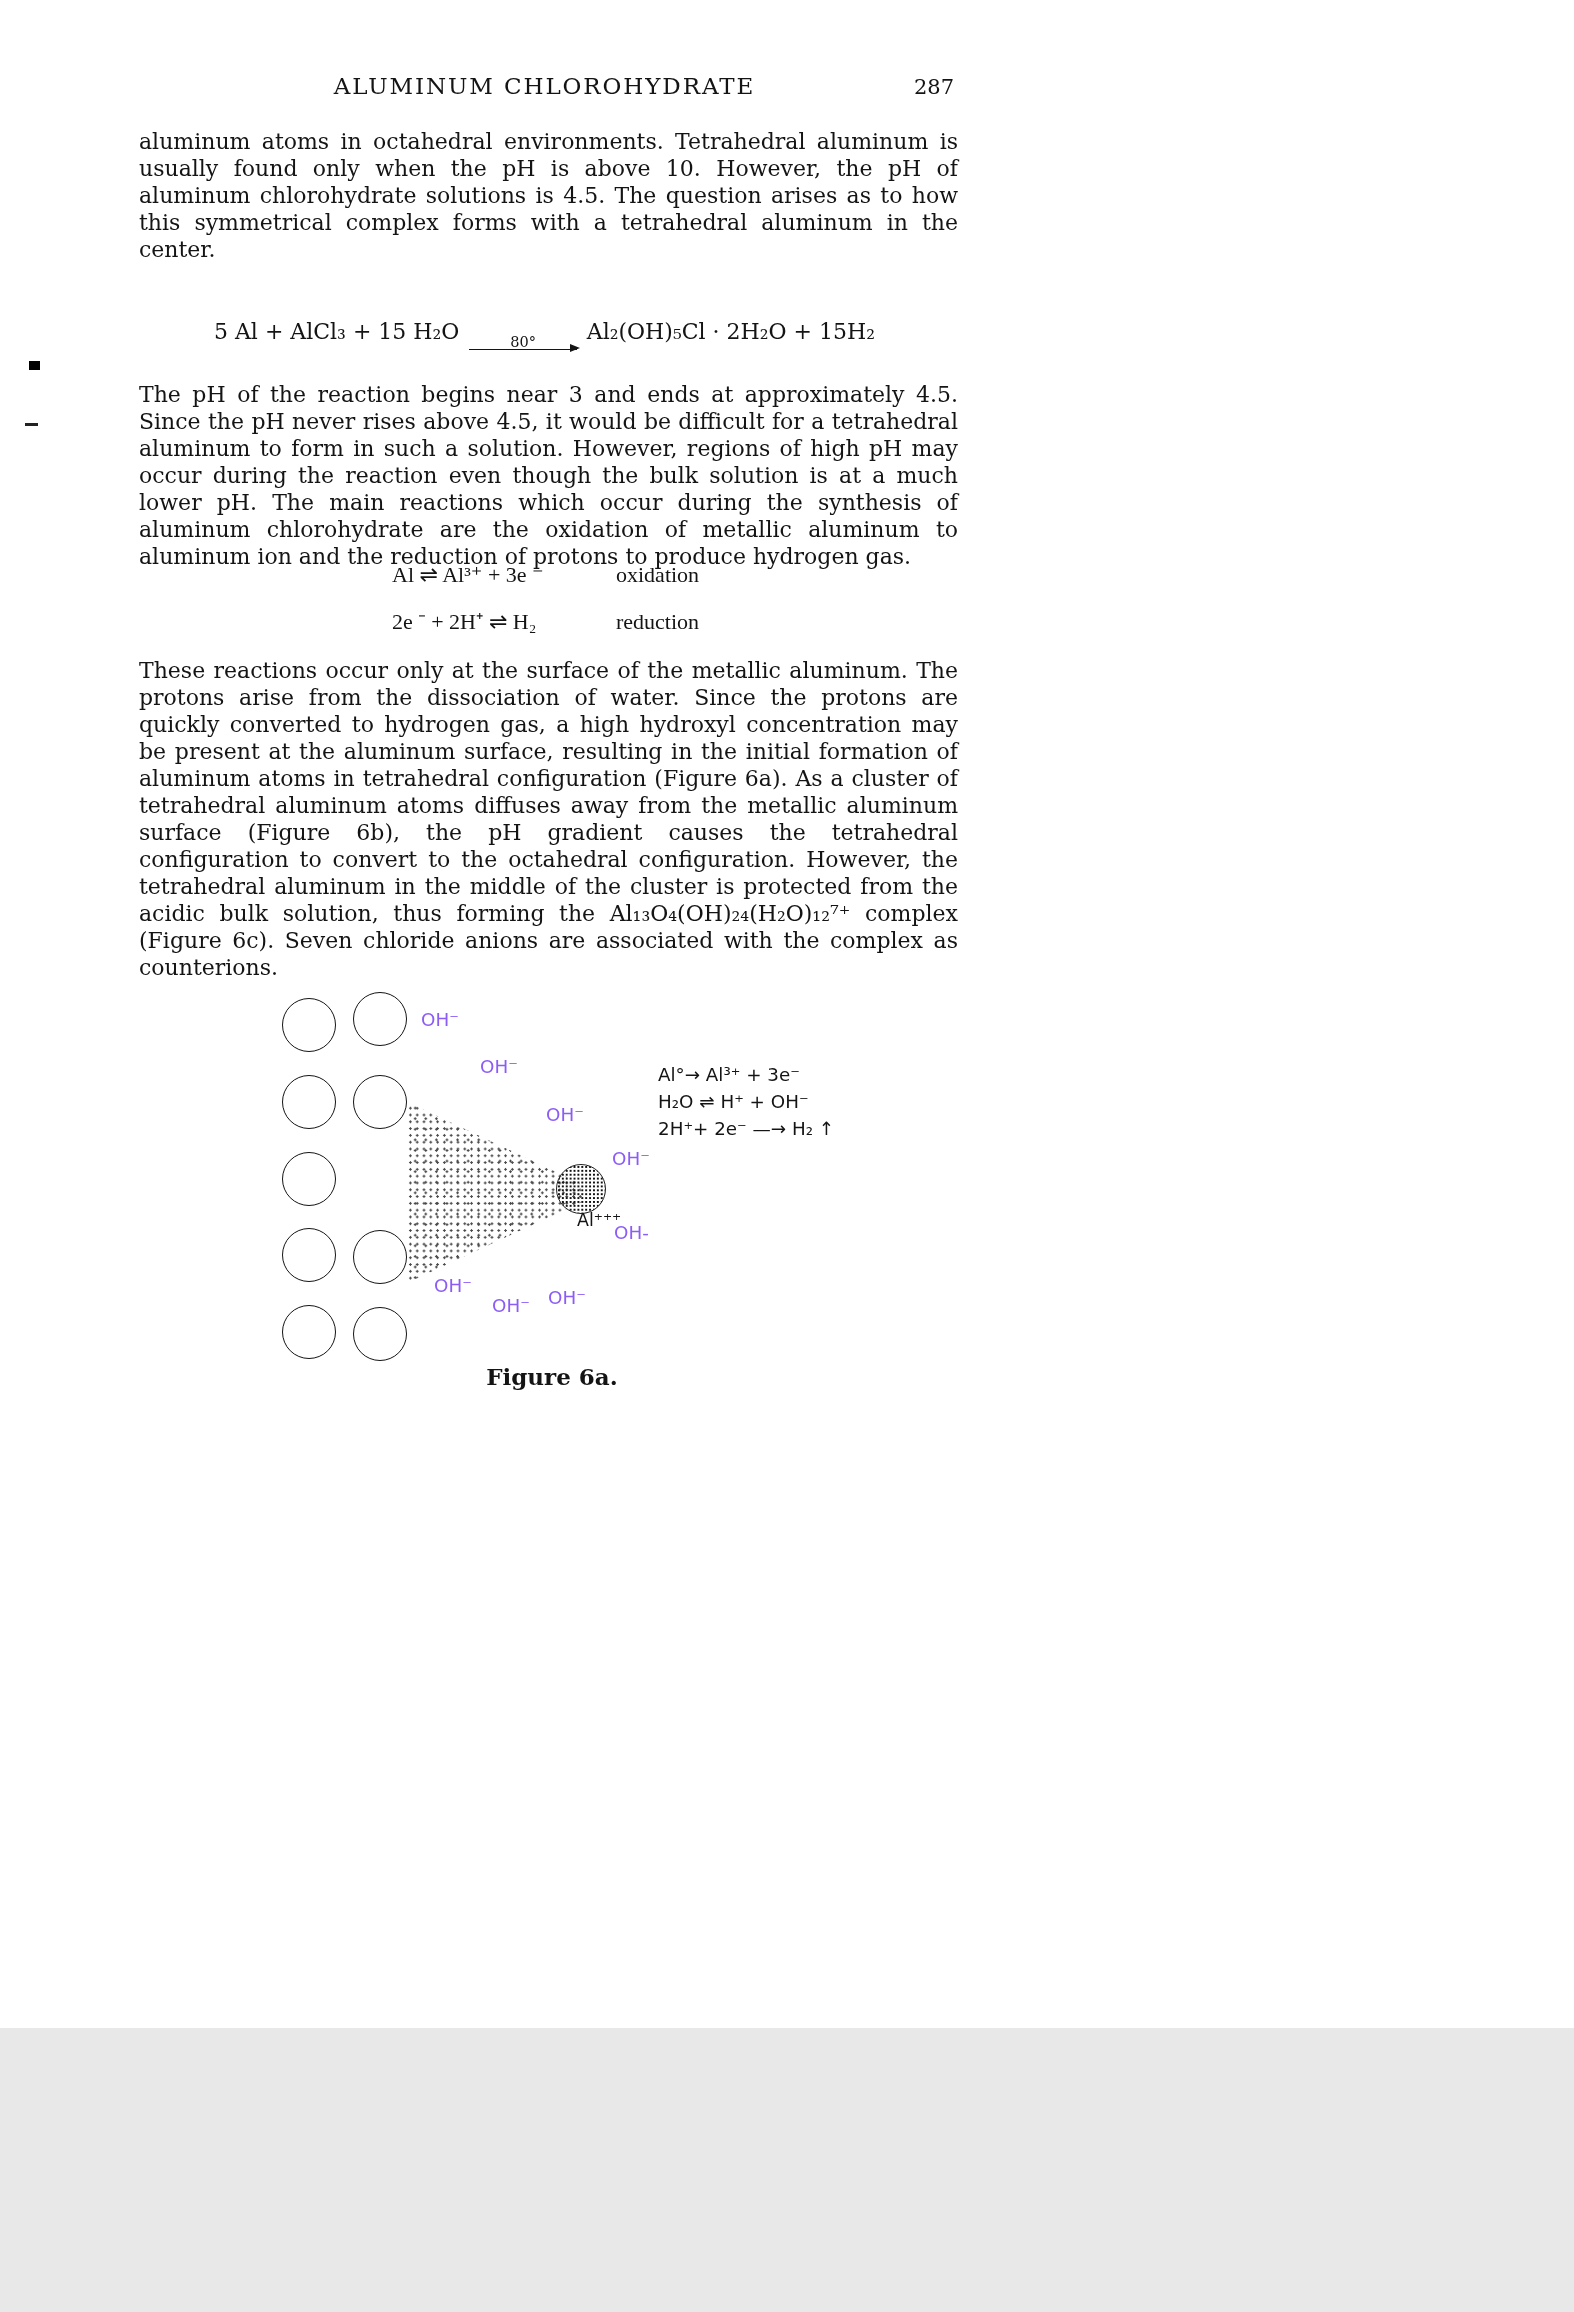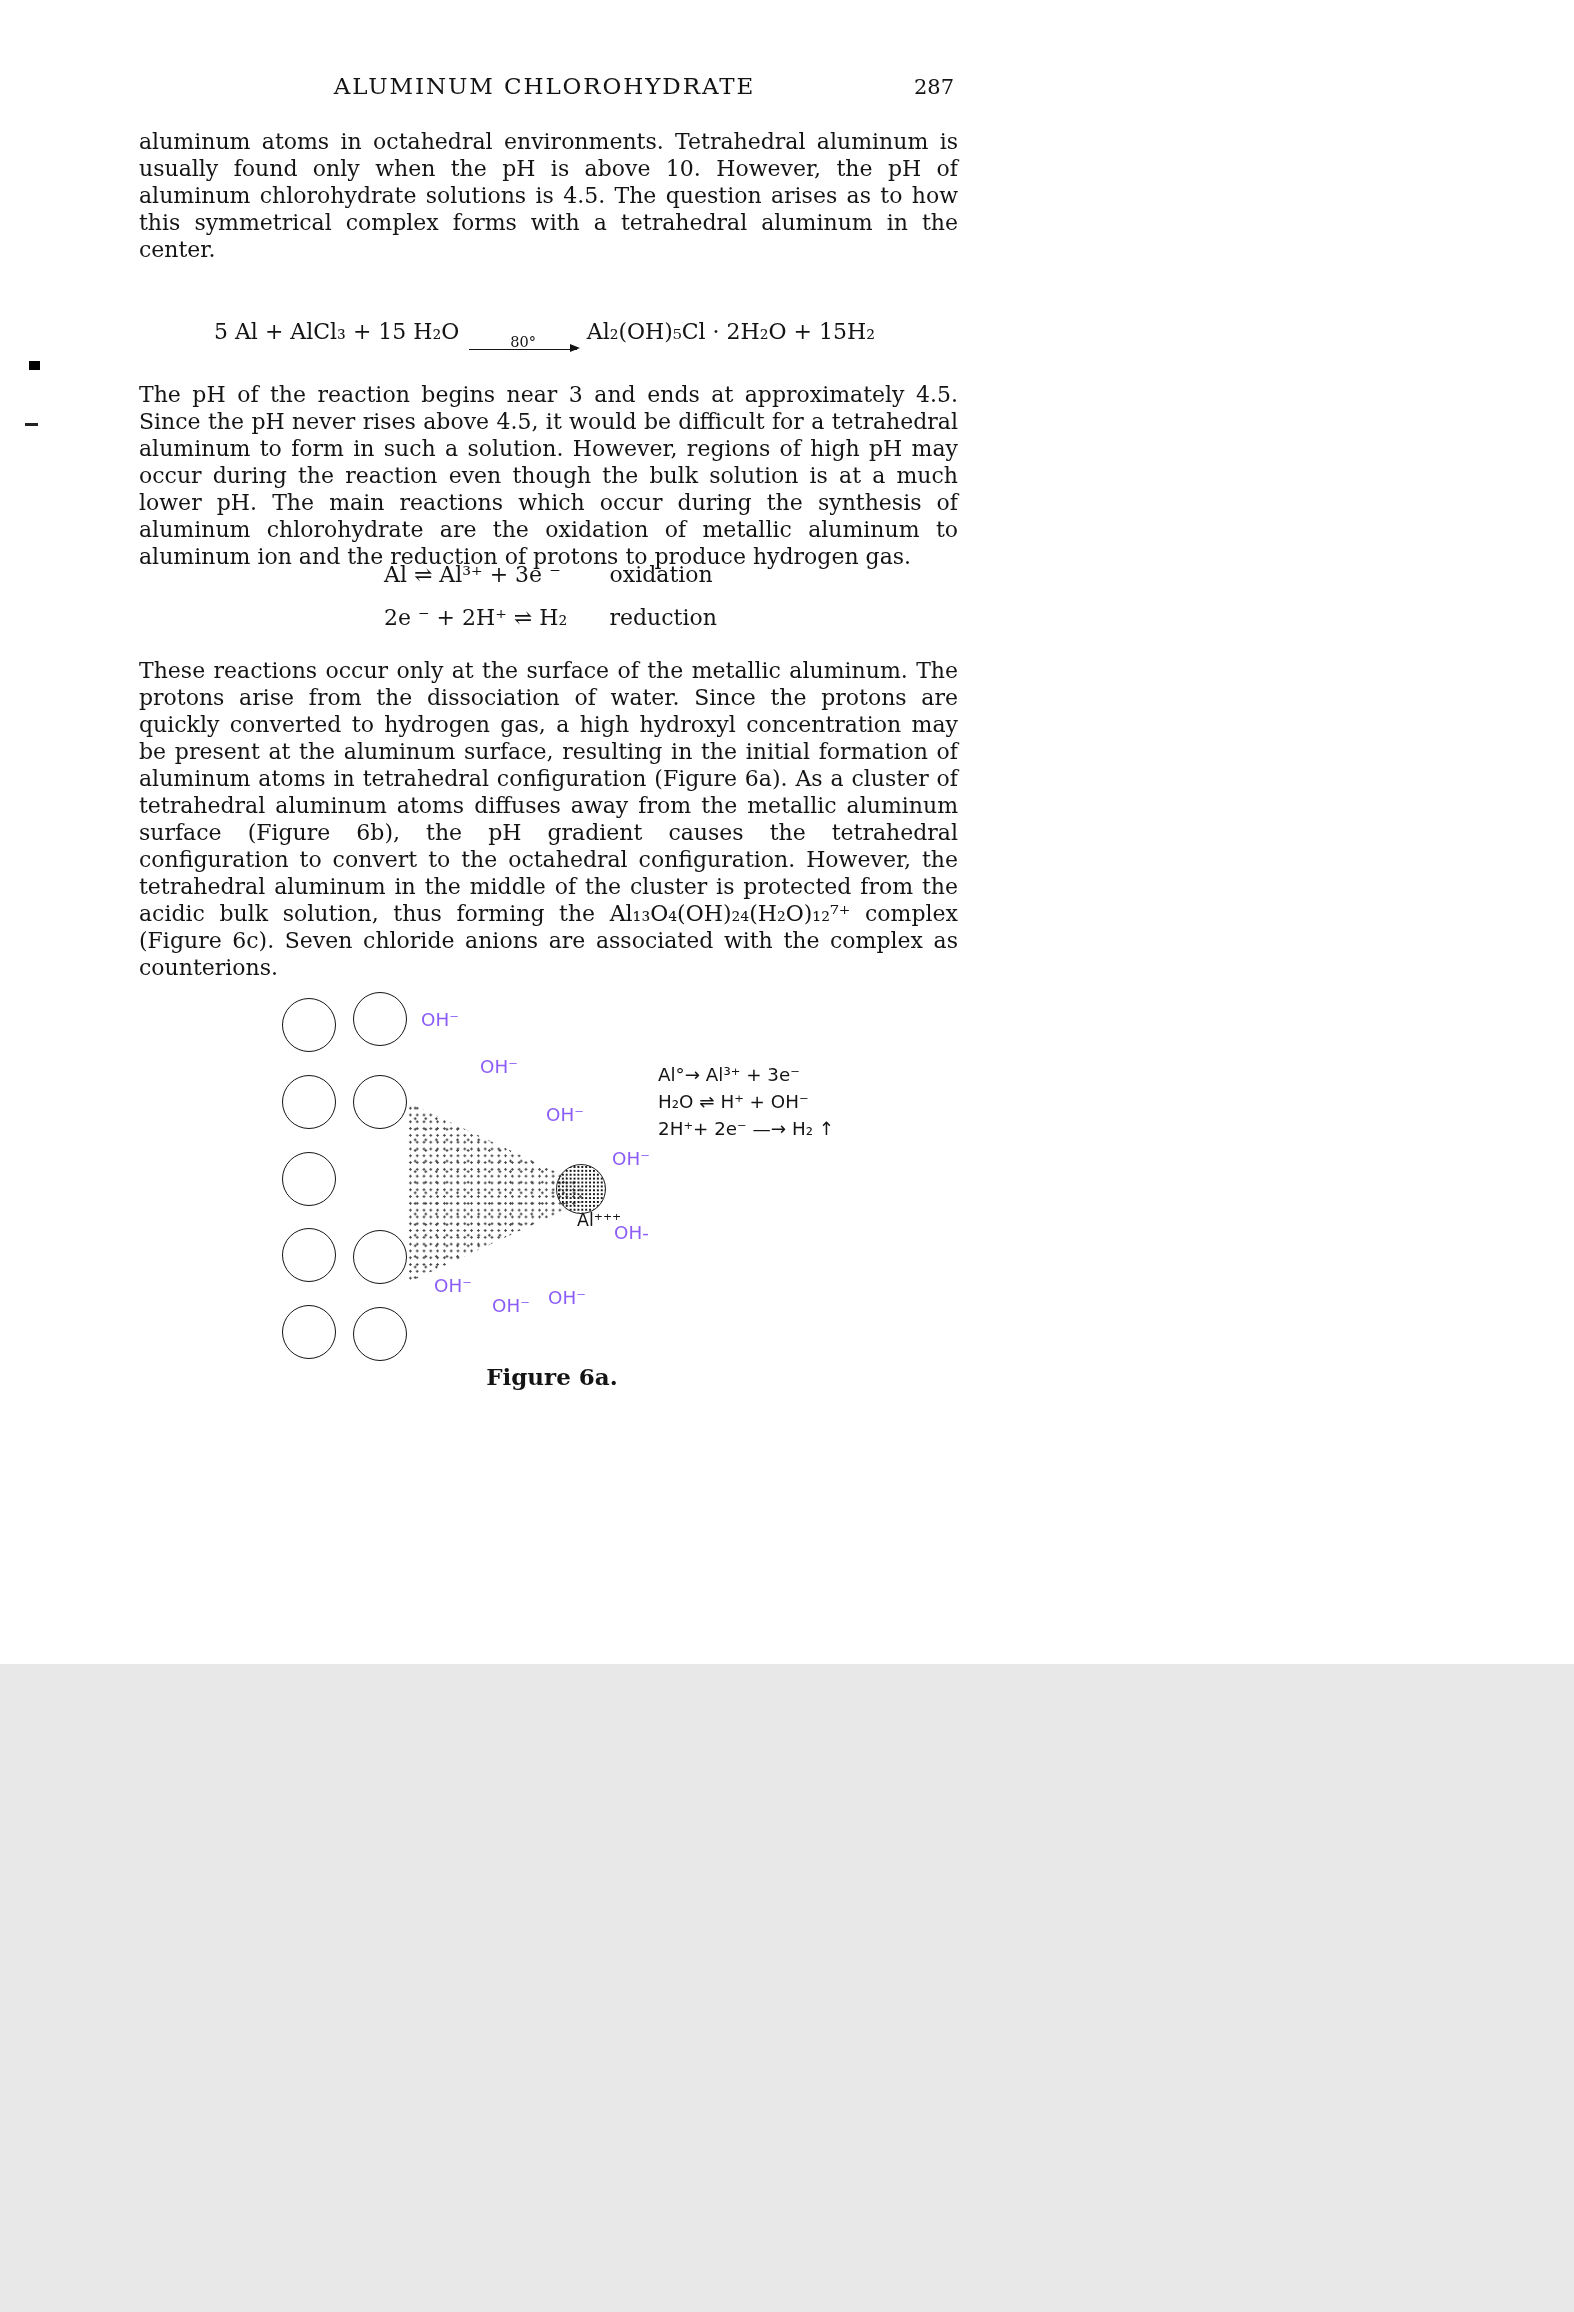--- a/index.html
+++ b/index.html
@@ -1,18 +1,18 @@
 <!DOCTYPE html>
 <html><head>
 <meta charset="utf-8">
 <style>
   html,body{margin:0;padding:0;background:#e8e8e8;}
   .page{
     position:relative;
-    width:1575px;height:1664px;
+    width:1575px;height:2028px;
     background:#ffffff;
     font-family:"DejaVu Serif","Liberation Serif",serif;
     color:#141414;
     overflow:hidden;
     margin:0 auto;
   }
   .page-title{
     position:absolute;left:135px;width:819px;top:73px;
     text-align:center;font-size:23px;letter-spacing:1.9px;
   }
@@ -39,21 +39,21 @@
     display:block;font-size:14.5px;text-align:center;line-height:13.5px;
   }
   .rxn-arrow .rxn-line{
     display:block;width:108px;height:0;border-top:1.9px solid #141414;position:relative;
   }
   .rxn-arrow .rxn-line::after{
     content:"";position:absolute;right:-2.9px;top:-5.8px;
     border-left:10.6px solid #141414;border-top:4.8px solid transparent;border-bottom:4.8px solid transparent;
   }
   .half-rxn{
-    position:absolute;left:384px;font-size:22px;white-space:nowrap;
+    position:absolute;left:392px;font-size:22px;white-space:nowrap;font-family:Liberation Serif, serif;
   }
   #half-ox{top:562px}
   #half-red{top:605px}
   .half-rxn .formula{display:inline-block;min-width:205px;}
   .half-rxn .rxn-name{margin-left:13.5px;}
 
   
   .figure{
     position:absolute;left:270px;top:990px;width:753px;height:415px;
     font-family:"DejaVu Sans","Liberation Sans",sans-serif;

